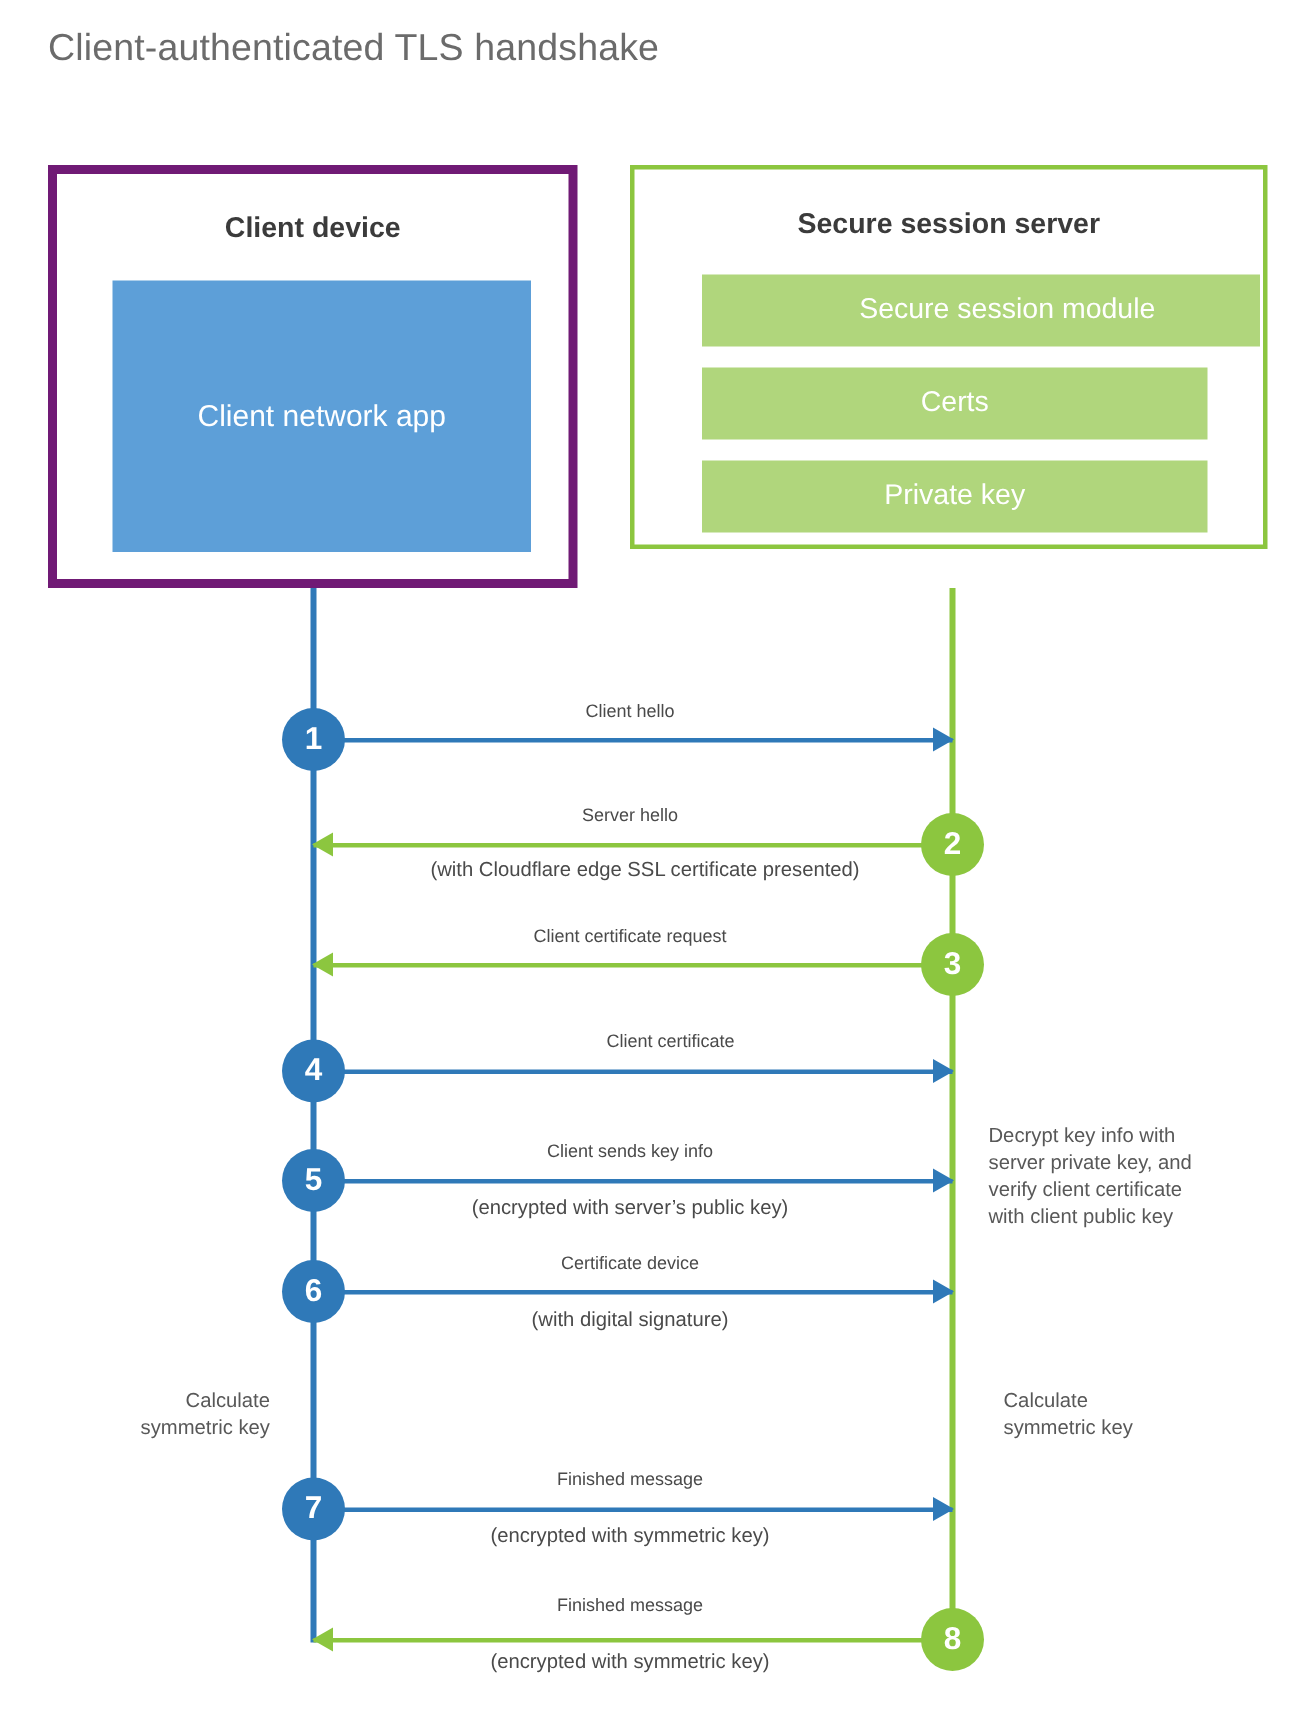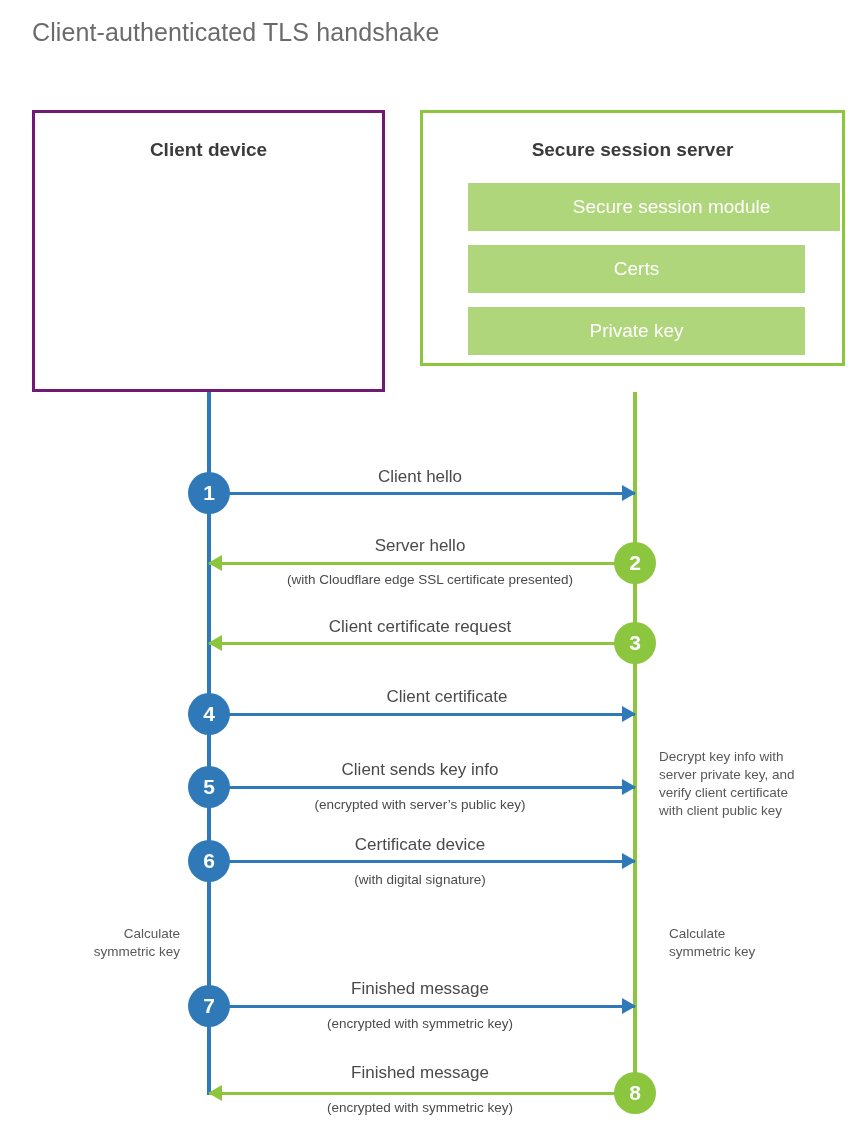--- a/index.html
+++ b/index.html
@@ -12,21 +12,21 @@
 
   
   .page-title{
     position:absolute;left:32px;top:18px;
     font-size:25px;font-weight:400;color:#6b6b6b;
     letter-spacing:.1px;white-space:nowrap;
   }
 
   
   .panel{position:absolute;background:#ffffff;box-sizing:border-box;}
-  .panel-client{left:32px;top:110px;width:353px;height:282px;border:3px solid #701a75;}
+  .panel-client{left:32px;top:110px;width:353px;height:282px;border:6px solid #701a75;}
   .panel-server{left:420px;top:110px;width:425px;height:256px;border:3px solid #8cc63f;}
 
   .panel-title{
     position:absolute;left:0;right:0;top:26px;text-align:center;
     font-size:19px;font-weight:700;color:#3b3b3b;
   }
 
   .client-app{
     position:absolute;left:37px;top:71px;width:279px;height:181px;
     background:#5d9fd8;color:#ffffff;
@@ -56,21 +56,21 @@
     border-top:8px solid transparent;border-bottom:8px solid transparent;}
   .arrow-right .arrow-head{right:-1px;border-left:14px solid currentColor;}
   .arrow-left  .arrow-head{left:-1px;border-right:14px solid currentColor;}
 
   .blue{color:#2f79b8;}
   .green{color:#8cc63f;}
   .arrow-line{background:currentColor;}
 
   .msg-label{
     position:absolute;text-align:center;white-space:nowrap;
-    font-size:17px;color:#4a4a4a;font-weight:400;
+    font-size:12px;color:#4a4a4a;font-weight:400;
     transform:translate(-50%,0);
   }
   .msg-sub{
     position:absolute;text-align:center;white-space:nowrap;
     font-size:13.5px;color:#4a4a4a;font-weight:400;
     transform:translate(-50%,0);
   }
 
   
   .badge{
@@ -92,20 +92,21 @@
 </style>
 </head>
 <body>
 
 <div class="canvas">
 
   <div class="page-title">Client-authenticated TLS handshake</div>
 
   <div class="panel panel-client">
     <div class="panel-title">Client device</div>
+    <div class="client-app">Client network app</div>
   </div>
 
   <div class="panel panel-server">
     <div class="panel-title">Secure session server</div>
     <div class="srv-bar srv-bar-0">Secure session module</div>
     <div class="srv-bar srv-bar-1">Certs</div>
     <div class="srv-bar srv-bar-2">Private key</div>
   </div>
 
   <div class="lifeline lifeline-client"></div>

